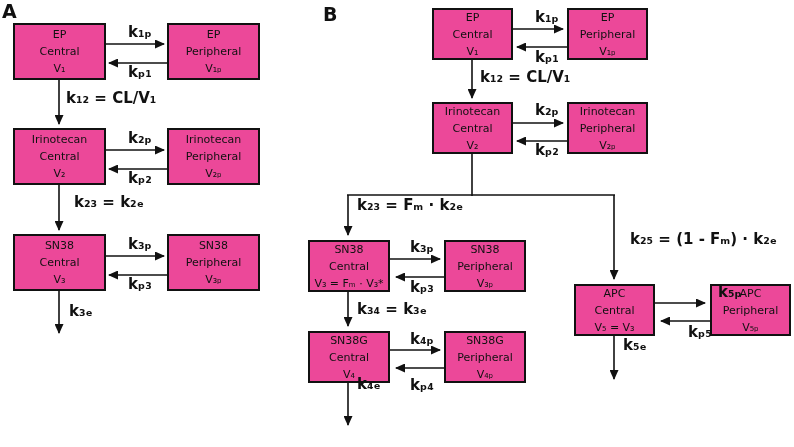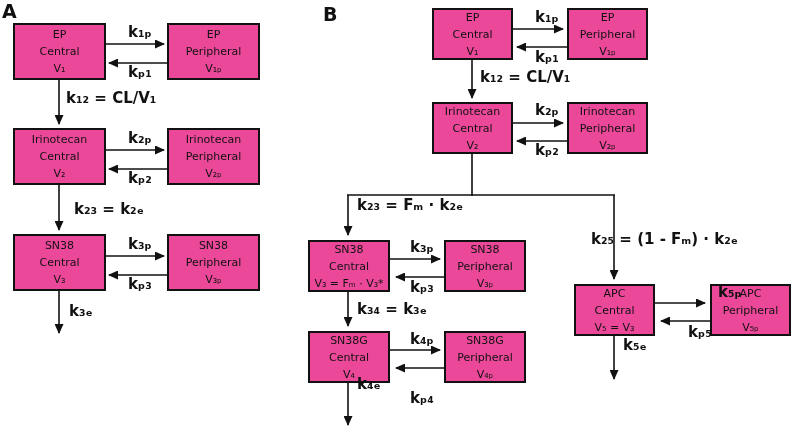--- a/index.html
+++ b/index.html
@@ -114,21 +114,21 @@
     <div class="bl">SN38</div>
     <div class="bl">Peripheral</div>
     <div class="bl">V₃ₚ</div>
   </div>
 
   <span class="rate" style="left:128px;top:26px">k₁ₚ</span>
   <span class="rate" style="left:128px;top:66px">kₚ₁</span>
   <span class="rate" style="left:66px;top:92px">k₁₂ = CL/V₁</span>
   <span class="rate" style="left:128px;top:132px">k₂ₚ</span>
   <span class="rate" style="left:128px;top:172px">kₚ₂</span>
-  <span class="rate" style="left:74px;top:203px">k₂₃ = k₂ₑ</span>
+  <span class="rate" style="left:74px;top:196px">k₂₃ = k₂ₑ</span>
   <span class="rate" style="left:128px;top:238px">k₃ₚ</span>
   <span class="rate" style="left:128px;top:278px">kₚ₃</span>
   <span class="rate" style="left:69px;top:305px">k₃ₑ</span>
 
   <div class="box" style="left:432px;top:8px;width:81px;height:52px">
     <div class="bl">EP</div>
     <div class="bl">Central</div>
     <div class="bl">V₁</div>
   </div>
   <div class="box" style="left:567px;top:8px;width:81px;height:52px">
@@ -176,24 +176,24 @@
     <div class="bl">Peripheral</div>
     <div class="bl">V₅ₚ</div>
   </div>
 
   <span class="rate" style="left:535px;top:11px">k₁ₚ</span>
   <span class="rate" style="left:535px;top:51px">kₚ₁</span>
   <span class="rate" style="left:480px;top:71px">k₁₂ = CL/V₁</span>
   <span class="rate" style="left:535px;top:104px">k₂ₚ</span>
   <span class="rate" style="left:535px;top:144px">kₚ₂</span>
   <span class="rate" style="left:357px;top:199px">k₂₃ = Fₘ · k₂ₑ</span>
-  <span class="rate" style="left:591px;top:233px">k₂₅ = (1 - Fₘ) · k₂ₑ</span>
+  <span class="rate" style="left:630px;top:233px">k₂₅ = (1 - Fₘ) · k₂ₑ</span>
   <span class="rate" style="left:410px;top:241px">k₃ₚ</span>
   <span class="rate" style="left:410px;top:281px">kₚ₃</span>
   <span class="rate" style="left:357px;top:303px">k₃₄ = k₃ₑ</span>
   <span class="rate" style="left:410px;top:333px">k₄ₚ</span>
-  <span class="rate" style="left:410px;top:392px">kₚ₄</span>
+  <span class="rate" style="left:410px;top:379px">kₚ₄</span>
   <span class="rate" style="left:357px;top:378px">k₄ₑ</span>
   <span class="rate" style="left:718px;top:286px">k₅ₚ</span>
   <span class="rate" style="left:688px;top:326px">kₚ₅</span>
   <span class="rate" style="left:623px;top:339px">k₅ₑ</span>
 
 </div>
 
 </body></html>

